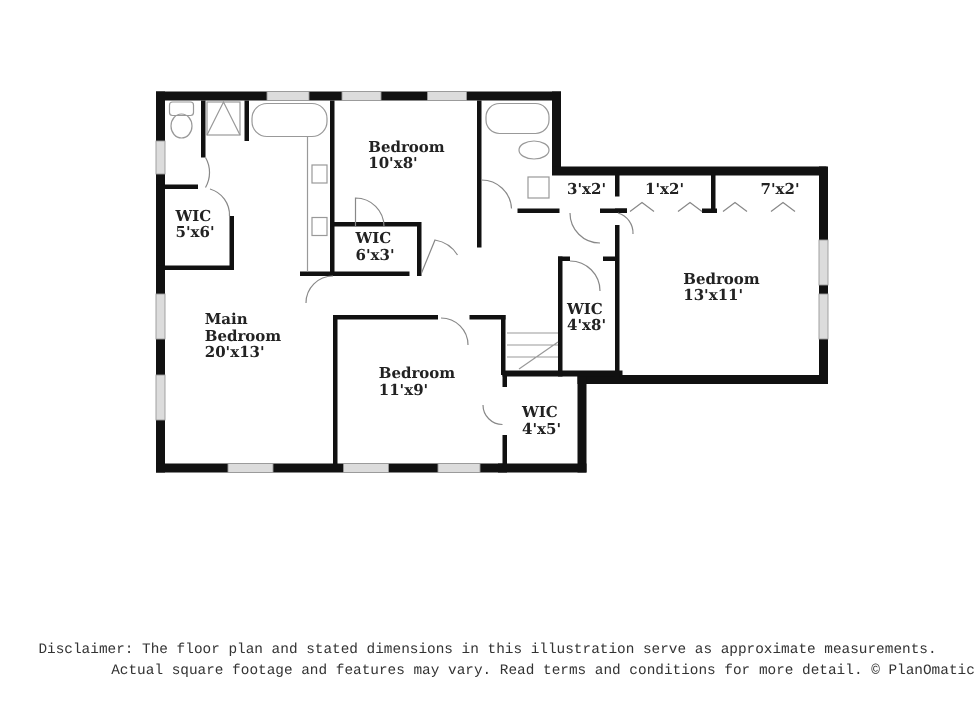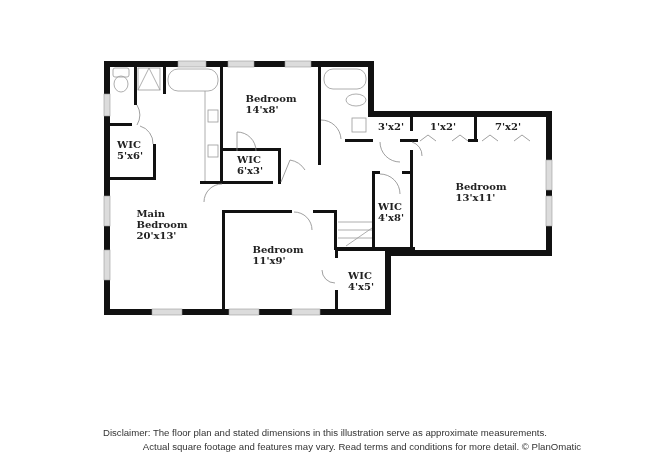--- a/index.html
+++ b/index.html
@@ -1,19 +1,19 @@
 <!DOCTYPE html>
 <html><head>
 <meta charset="utf-8">
 <style>
   html, body { margin:0; padding:0; background:#ffffff; }
   body { width:650px; height:473px; position:relative; overflow:hidden; font-family:"DejaVu Serif", serif; }
   #plan { position:absolute; left:0; top:0; width:650px; height:473px; }
   .lbl { position:absolute; text-align:left; font-family:"DejaVu Serif", serif; font-weight:bold; font-size:10px; line-height:11px; color:#222; transform:translateX(-50%); white-space:nowrap; }
-  .disc { position:absolute; left:0; width:650px; text-align:center; font-family:Liberation Sans, sans-serif; font-size:9.6px; color:#333; line-height:14px; }
+  .disc { position:absolute; left:0; width:650px; text-align:center; font-family:Liberation Mono, monospace; font-size:9.6px; color:#333; line-height:14px; }
 </style>
 </head>
 <body>
 
 <svg id="plan" viewBox="0 0 650 473" xmlns="http://www.w3.org/2000/svg">
   <g fill="#111">
 
     <rect x="104" y="61" width="270" height="6"></rect>
     <rect x="104" y="61" width="6" height="254"></rect>
     <rect x="104" y="309" width="234" height="6"></rect>
@@ -90,21 +90,21 @@
     <path d="M322 270 A13 13 0 0 0 335 283"></path>
     <path d="M380 142 A20 20 0 0 0 400 162"></path>
     <path d="M380 174 A20 20 0 0 1 400 194"></path>
     <path d="M412 142 A14 14 0 0 1 422 156"></path>
     <path d="M420 141 l8 -6 l8 6 M452 141 l8 -6 l8 6 M482 141 l8 -6 l8 6 M514 141 l8 -6 l8 6"></path>
   </g>
 </svg>
 
 <div class="lbl" style="left:271px; top:93px;">
   <div>Bedroom</div>
-  <div>14'x8'</div>
+  <div>10'x8'</div>
 </div>
 <div class="lbl" style="left:130px; top:139px;">
   <div>WIC</div>
   <div>5'x6'</div>
 </div>
 <div class="lbl" style="left:250px; top:154px;">
   <div>WIC</div>
   <div>6'x3'</div>
 </div>
 <div class="lbl" style="left:162px; top:208px;">
@@ -127,18 +127,18 @@
 <div class="lbl" style="left:481px; top:181px;">
   <div>Bedroom</div>
   <div>13'x11'</div>
 </div>
 <div class="lbl" style="left:391px; top:121px;">
   <div>3'x2'</div>
 </div>
 <div class="lbl" style="left:443px; top:121px;">
   <div>1'x2'</div>
 </div>
-<div class="lbl" style="left:508px; top:121px;">
+<div class="lbl" style="left:520px; top:121px;">
   <div>7'x2'</div>
 </div>
 
 <div class="disc" style="top:426px;">Disclaimer: The floor plan and stated dimensions in this illustration serve as approximate measurements.</div>
 <div class="disc" style="top:440px;margin-left:37px;">Actual square footage and features may vary. Read terms and conditions for more detail. © PlanOmatic</div>
 
 </body></html>

